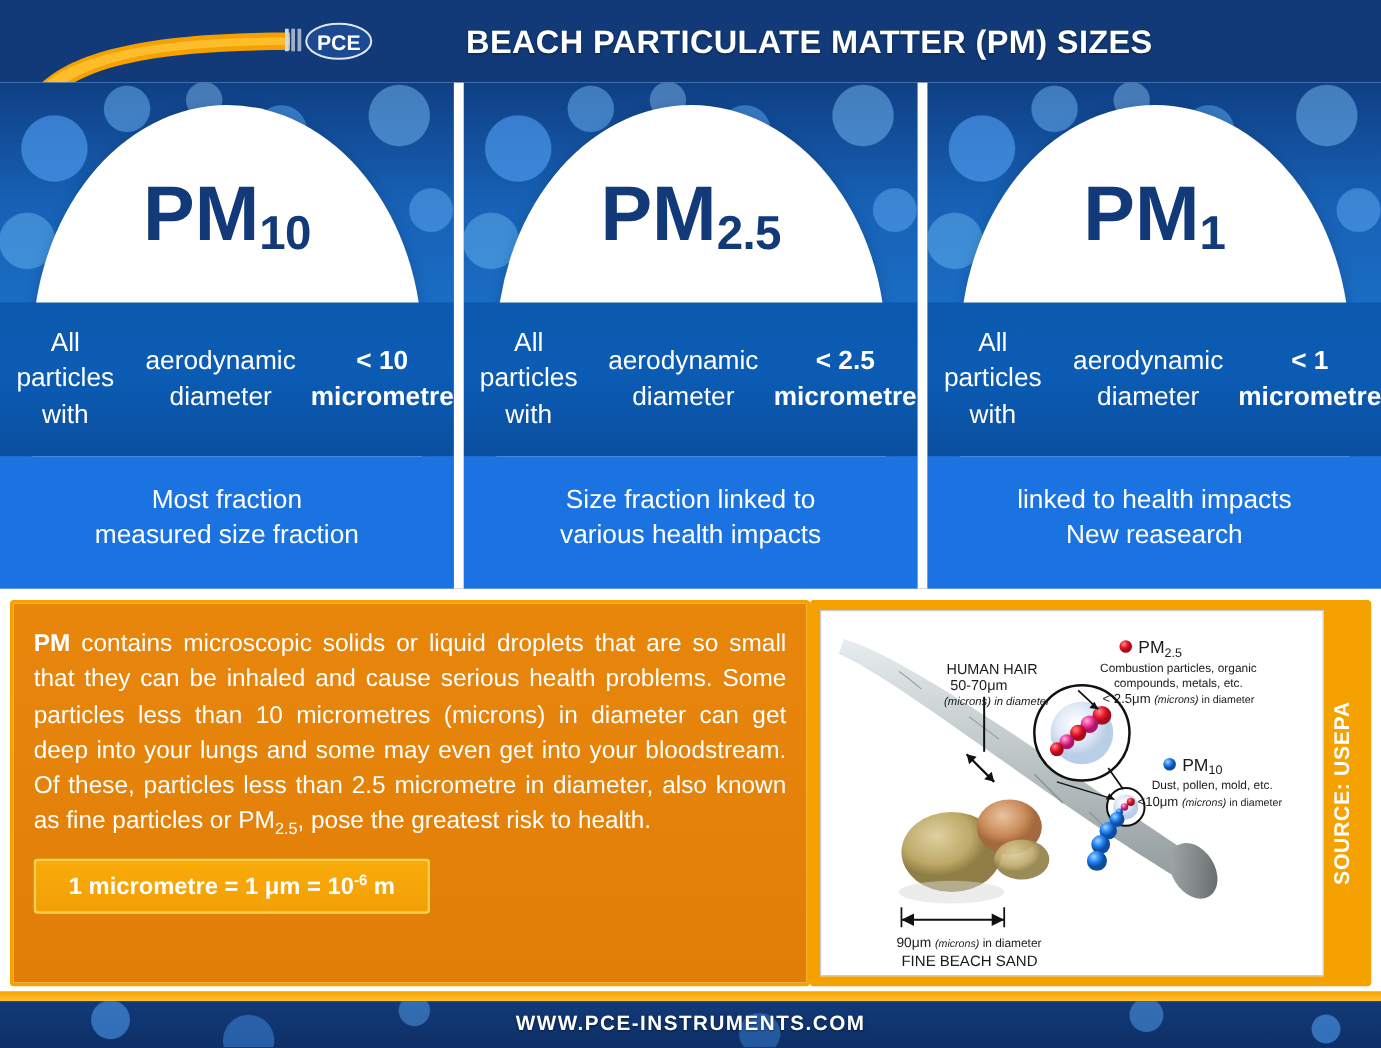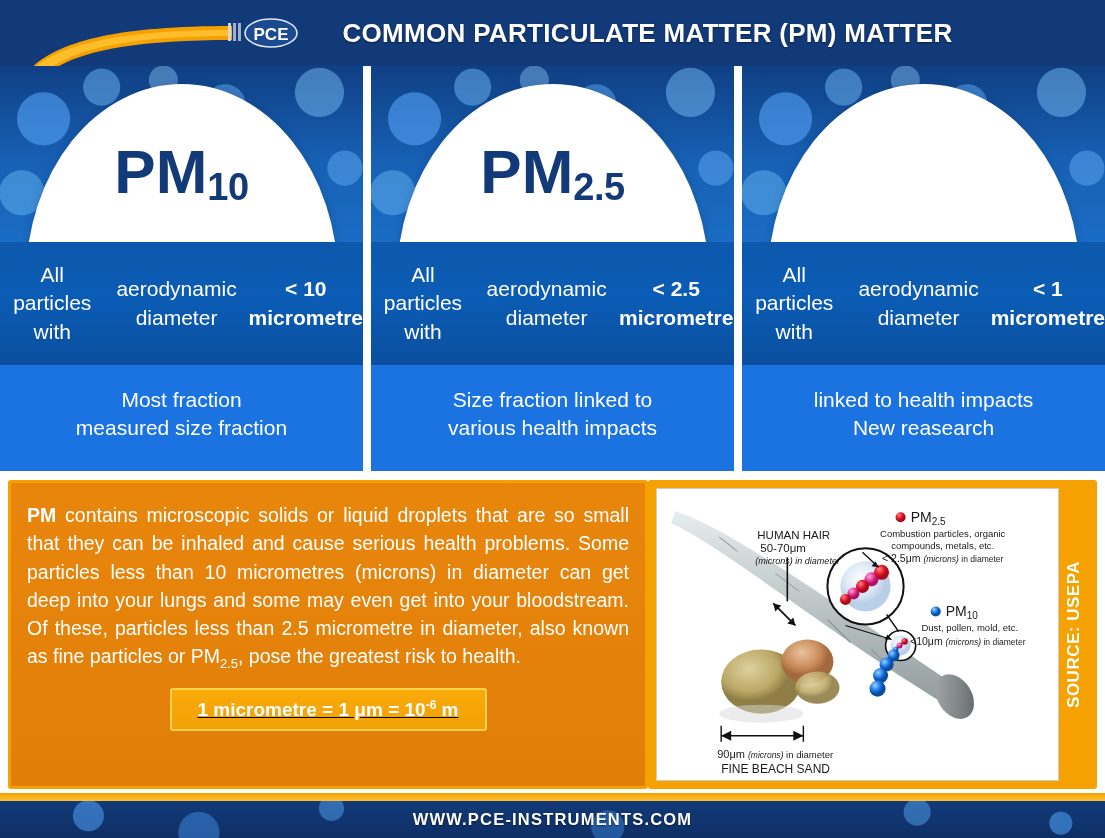--- a/index.html
+++ b/index.html
@@ -96,21 +96,21 @@
     background:linear-gradient(180deg,#e8860c 0%,#e07e08 100%);
     border-radius:3px;
     padding:18px 16px 10px 16px;
   }
   .orange-text {
     color:#ffffff; font-size:19.5px; line-height:1.45;
     text-align:justify; text-justify:inter-word;
   }
   .orange-text b { font-weight:bold; }
   .orange-text sub { font-size:13px; }
-  .formula-wrap { display:flex; justify-content:center; margin-top:14px;text-decoration:underline; }
+  .formula-wrap { display:flex; justify-content:flex-start; margin-top:14px; }
   .formula {
     background:linear-gradient(180deg,#f9ab09 0%,#f2a006 100%);
     border:2px solid #ffd24d;
     color:#ffffff; font-weight:bold; font-size:19px;
     padding:8px 26px; border-radius:3px; white-space:nowrap;
   }
   .formula sup { font-size:12px; }
 
   .epa-panel {
     position:relative; flex:1 1 auto;
@@ -171,21 +171,21 @@
     </svg>
     <div class="logo-bars">
       <i></i>
         <i></i>
         <i></i>
     </div>
     <svg class="pce-logo" viewBox="0 0 56 32">
       <ellipse cx="28" cy="16" rx="26" ry="14" fill="#1b4a90" stroke="#dfe7f2" stroke-width="1.6"></ellipse>
       <text x="28" y="23" text-anchor="middle" fill="#ffffff" font-family="Liberation Sans, sans-serif" font-size="17" font-weight="bold">PCE</text>
     </svg>
-    <div class="header-title">COMMON PARTICULATE MATTER (PM) MATTER</div>
+    <div class="header-title">BEACH PARTICULATE MATTER (PM) SIZES</div>
   </div>
 
   <div class="cards">
 
     <div class="card">
       <div class="card-bokeh"></div>
       <div class="card-dome"></div>
       <div class="card-label">
         <span>PM</span><sub>10</sub>
       </div>
@@ -213,20 +213,23 @@
       </div>
       <div class="card-low">
         <div>Size fraction linked to</div>
         <div>various health impacts</div>
       </div>
     </div>
 
     <div class="card">
       <div class="card-bokeh"></div>
       <div class="card-dome"></div>
+      <div class="card-label">
+        <span>PM</span><sub>1</sub>
+      </div>
       <div class="card-mid">
         <div>All particles with</div>
         <div>aerodynamic diameter</div>
         <div class="bold">&lt; 1 micrometre</div>
       </div>
       <div class="card-low">
         <div>linked to health impacts</div>
         <div>New reasearch</div>
       </div>
     </div>

